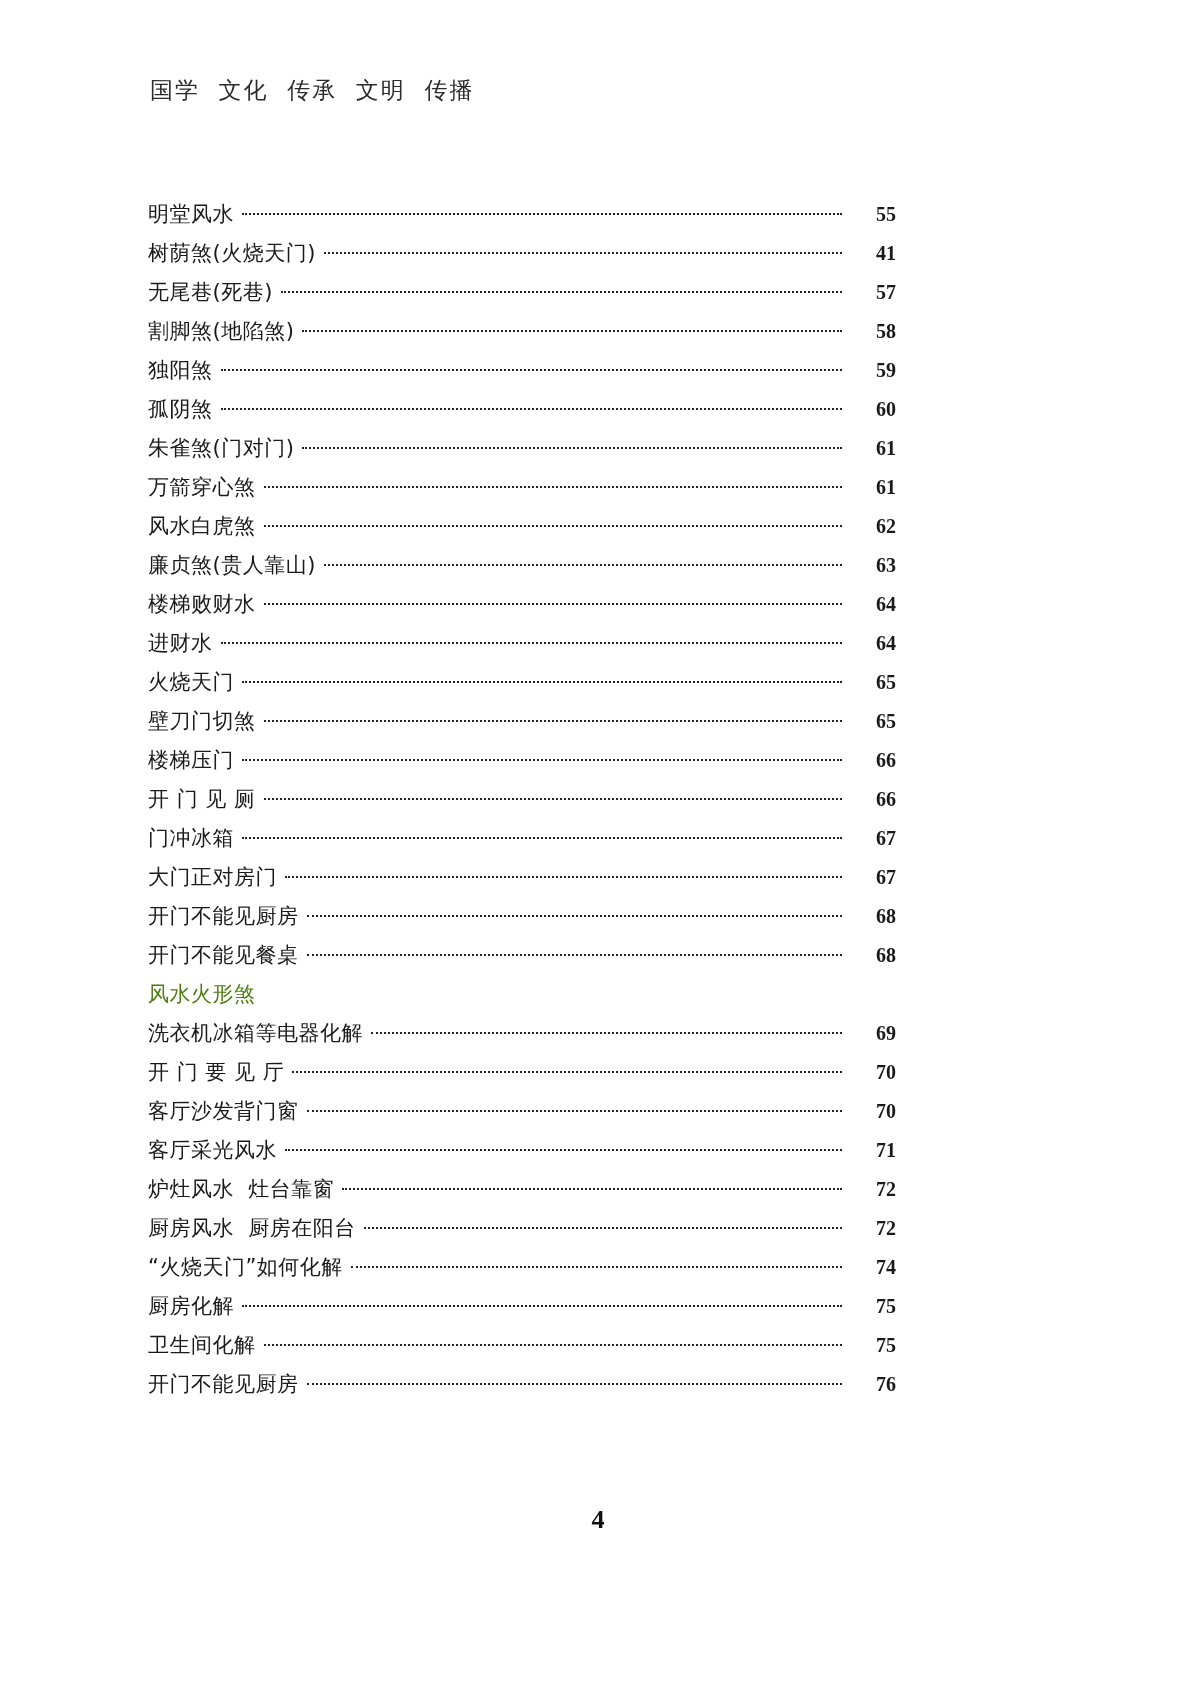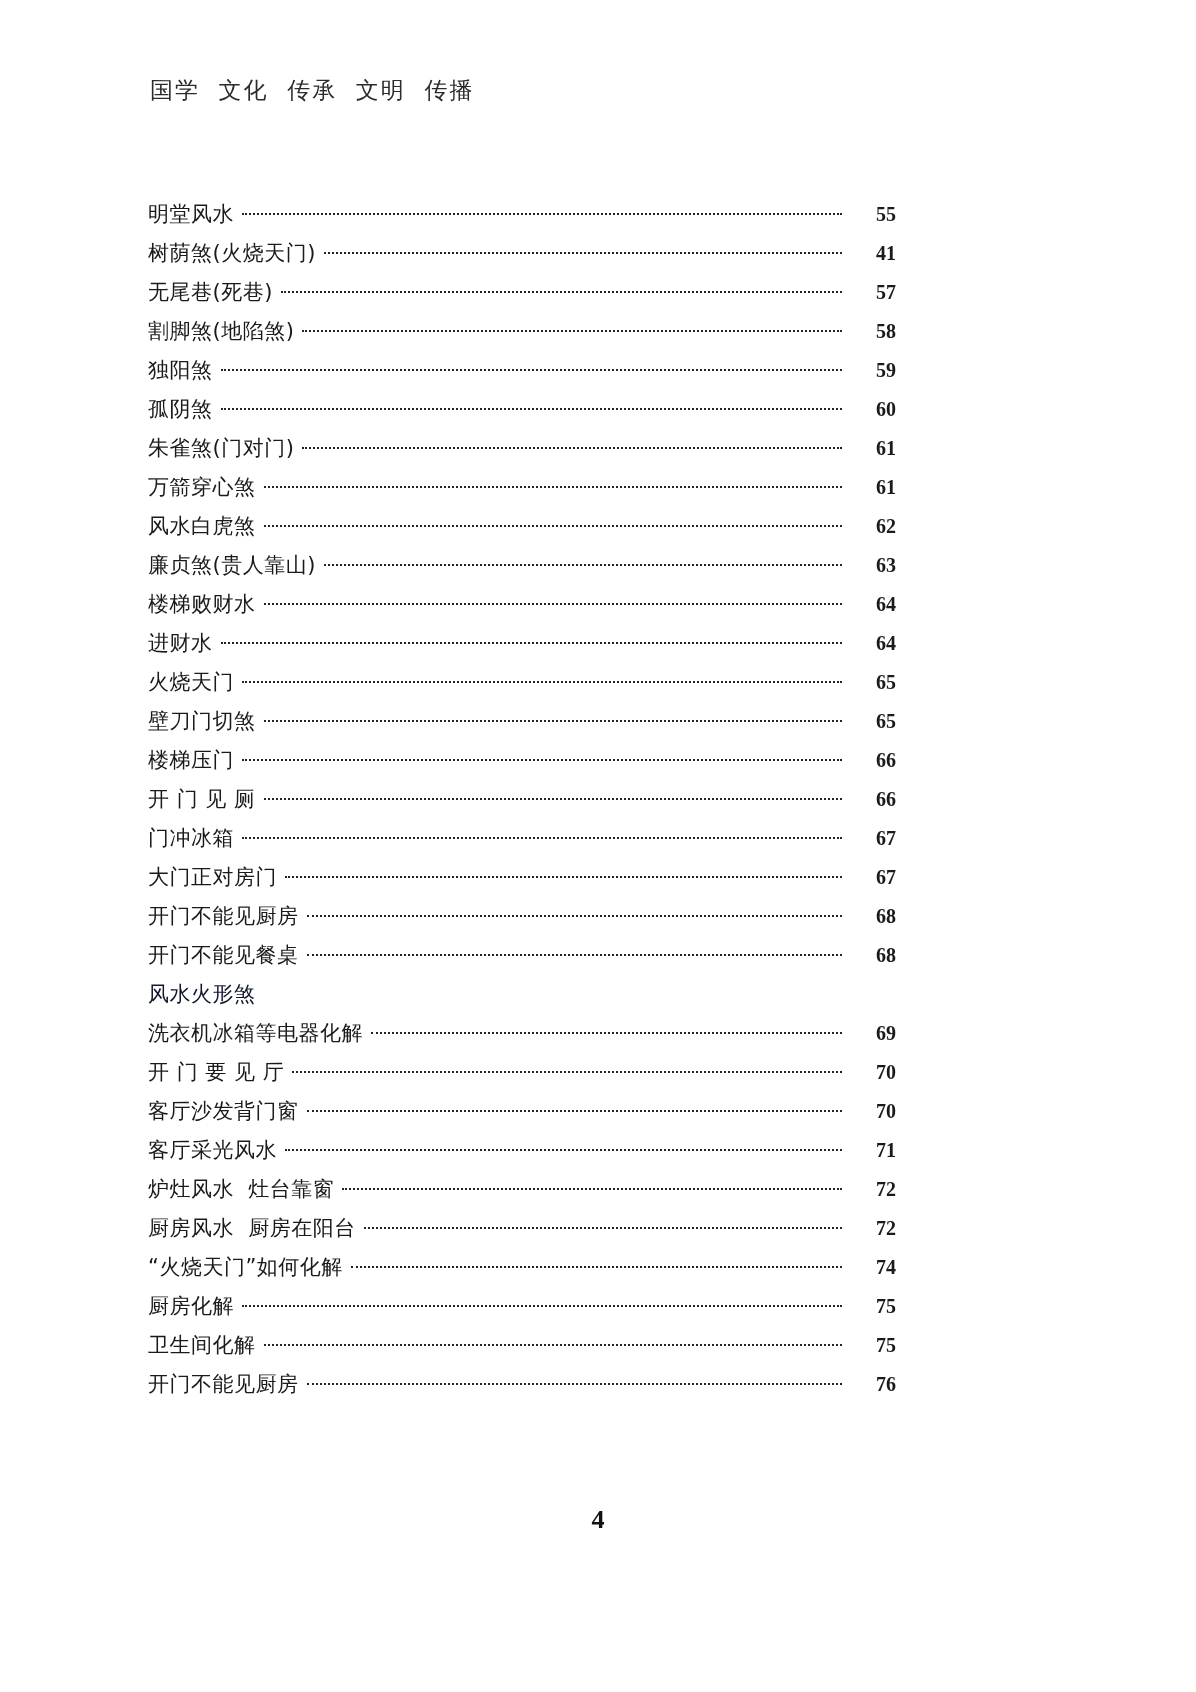--- a/index.html
+++ b/index.html
@@ -59,21 +59,21 @@
     min-width: 10px;
   }
   .toc-page {
     flex: 0 0 46px;
     text-align: right;
     font-size: 20px;
     font-family: "Liberation Serif", serif;
     font-weight: bold;
   }
   .toc-row.section .toc-title {
-    color: #0f172a;
+    color: #4d7c0f;
   }
   .toc-row.section .toc-dots {
     border-bottom: none;
   }
   .toc-row.section .toc-page {
     color: transparent;
   }
   .page-number {
     position: absolute;
     left: 0;

